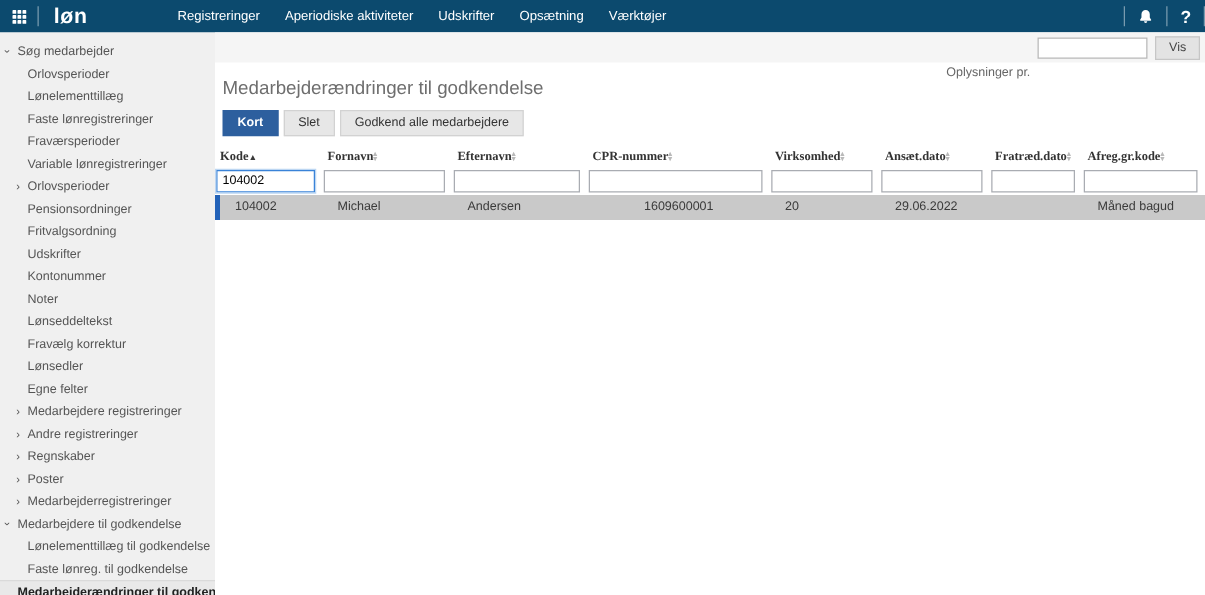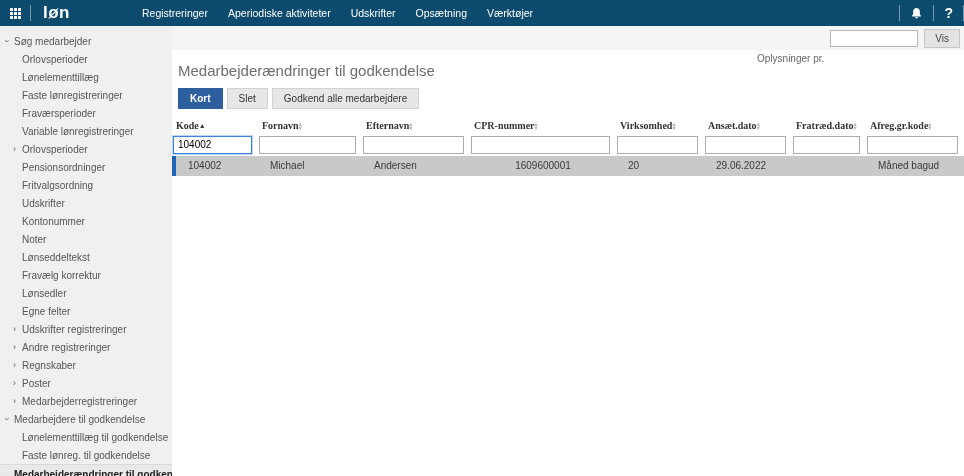--- a/index.html
+++ b/index.html
@@ -206,21 +206,21 @@
       <div class="side-item lvl1">
     <span class="chev">
           <span></span>
         </span>
     <span>Egne felter</span>
   </div>
       <div class="side-item lvl1">
     <span class="chev">
           <span>›</span>
         </span>
-    <span>Udskrifter registreringer</span>
+    <span>Medarbejdere registreringer</span>
   </div>
       <div class="side-item lvl1">
     <span class="chev">
           <span>›</span>
         </span>
     <span>Andre registreringer</span>
   </div>
       <div class="side-item lvl1">
     <span class="chev">
           <span>›</span>

